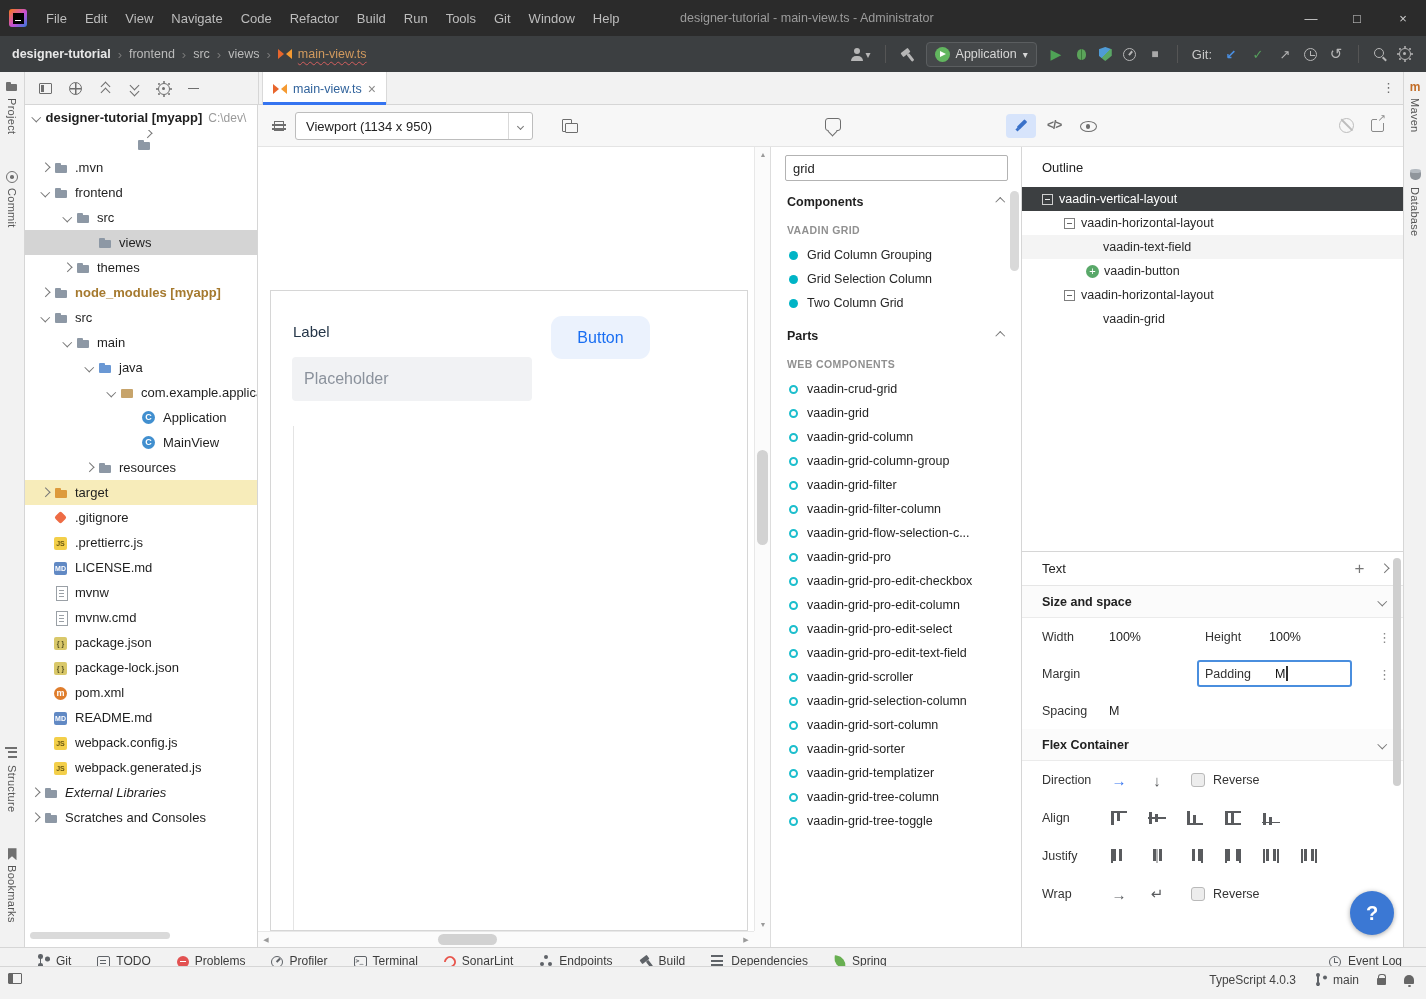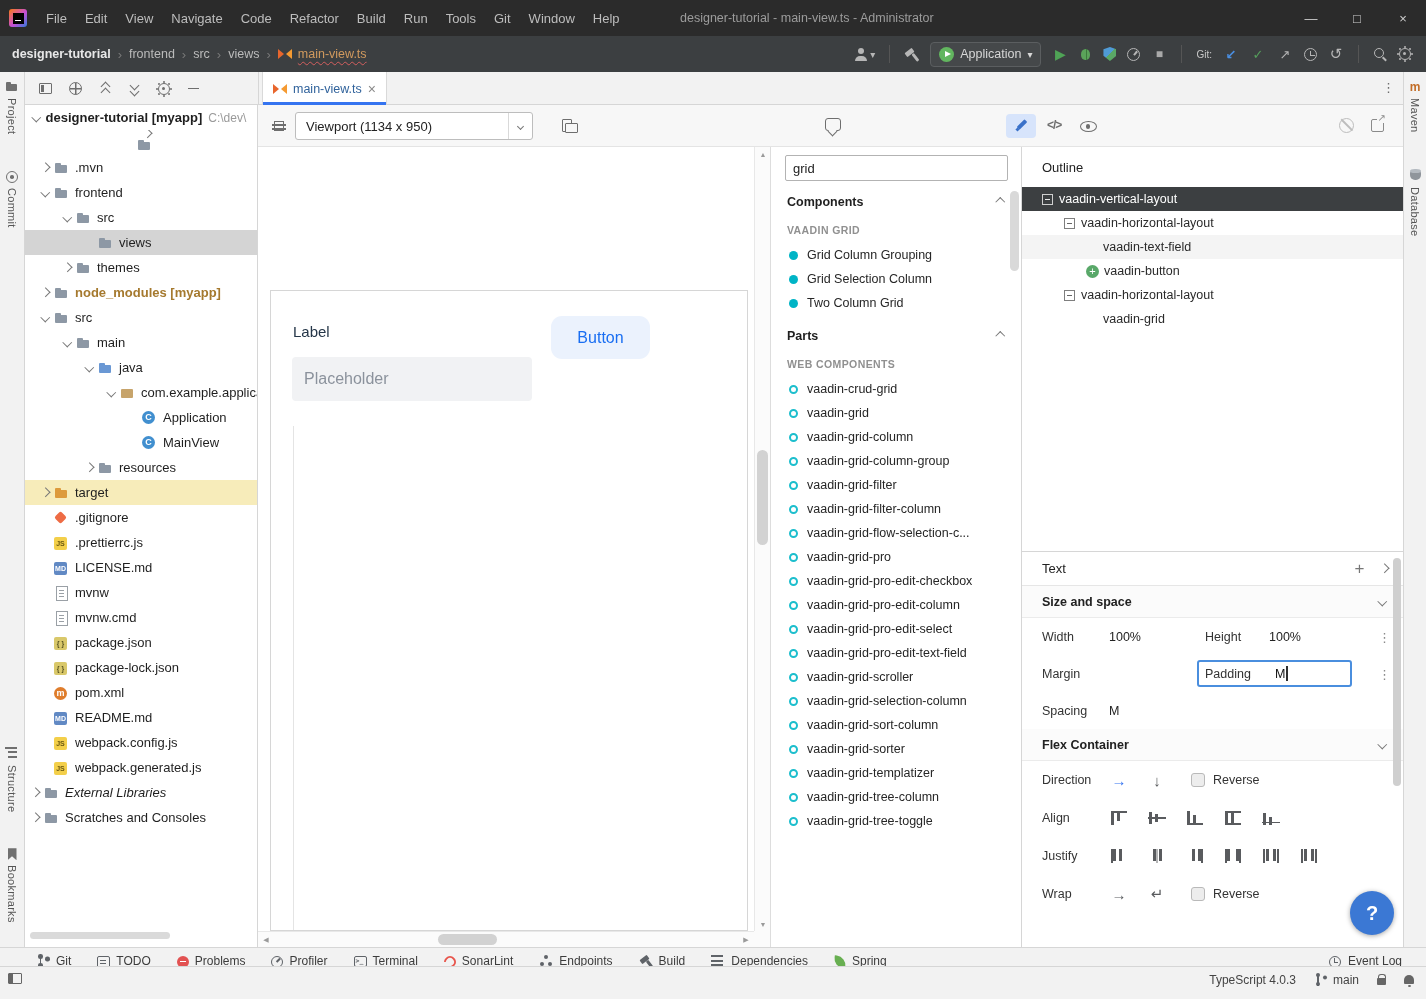--- a/index.html
+++ b/index.html
@@ -32,21 +32,21 @@
   .toolbar2{position:absolute;left:0;top:36px;right:0;height:36px;background:#3c3f41;z-index:29}
   #breadcrumbs{position:absolute;left:12px;top:0;height:36px;display:flex;align-items:center;gap:7px;font-size:12.5px;color:#bbb}
   .bc-item{cursor:pointer}
   .bc-root{font-weight:bold;color:#e8e8e8}
   .bc-sep{color:#787878;font-size:13px}
   .bc-active{display:flex;align-items:center;gap:6px;cursor:pointer}
   .bc-active-label{color:#d19a5e;text-decoration:underline wavy #d35e5e 1px;text-underline-offset:3px}
   .tb-right{position:absolute;right:14px;top:0;height:36px;display:flex;align-items:center;gap:11px;color:#b6b6b6}
   .tbdiv{width:1px;height:18px;background:#555;margin:0 3px}
   .tbtn{display:inline-flex;align-items:center;gap:2px;cursor:pointer}
-  .git-label{color:#c8c8c8;font-size:10px}
+  .git-label{color:#c8c8c8;font-size:13px}
   .run-combo{display:flex;align-items:center;gap:6px;height:25px;padding:0 8px;background:#45484a;border:1px solid #5b5e60;border-radius:4px;color:#d7d7d7;font-size:12.5px;cursor:pointer}
 
   .i-caret::before{content:'\25BE';font-size:10px}
   .i-caret{display:inline-flex;align-items:center}
   .i-person{width:14px;height:14px}
   .i-person::before{content:'';position:absolute;left:4px;top:1px;width:6px;height:6px;border-radius:50%;background:currentColor}
   .i-person::after{content:'';position:absolute;left:1px;bottom:0;width:12px;height:5px;border-radius:6px 6px 0 0;background:currentColor}
   .i-hammer{width:15px;height:15px}
   .i-hammer::before{content:'';position:absolute;left:1px;top:3px;width:9px;height:5px;background:currentColor;border-radius:1px;transform:rotate(-38deg)}
   .i-hammer::after{content:'';position:absolute;right:3px;bottom:0;width:2.5px;height:9px;background:currentColor;border-radius:1px;transform:rotate(-38deg)}

